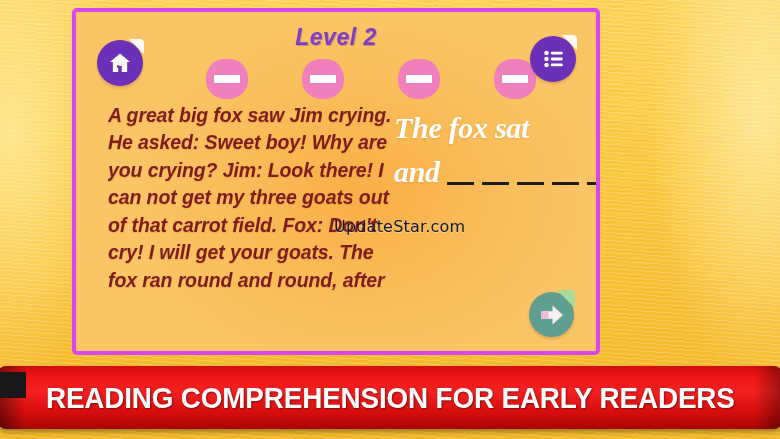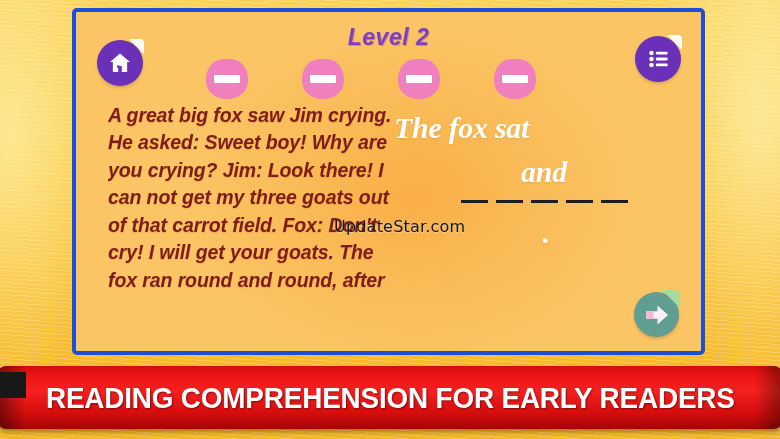--- a/index.html
+++ b/index.html
@@ -61,24 +61,24 @@
     right: 0; top: 0;
     width: 130px; height: 380px;
     background: radial-gradient(ellipse at 85% 30%, rgba(255,243,185,.7) 0%, rgba(255,235,150,0) 72%);
   }
 
   
   .panel {
     position: absolute;
     left: 72px;
     top: 8px;
-    width: 633px;
+    width: 528px;
     height: 347px;
     box-sizing: border-box;
-    border: 4px solid #1d4ed8;
+    border: 4px solid #d946ef;
     border-radius: 5px;
     background: #fbc464;
     overflow: hidden;
   }
   .panel-glow {
     position: absolute;
     left: 50%;
     top: 50%;
     width: 430px;
     height: 330px;
@@ -181,24 +181,23 @@
     font-size: 30px;
     font-weight: bold;
     font-style: italic;
     line-height: 1.45;
     letter-spacing: -0.3px;
     text-shadow: 0 1px 2px rgba(200,120,20,.28);
     font-family: Liberation Serif, serif;
   }
   .question .answer-row {
     display: flex;
-    align-items: center;
+    align-items: flex-end;
     gap: 7px;
     white-space: nowrap;
-    flex-direction: column;
   }
   .blanks {
     display: inline-flex;
     gap: 8px;
     margin-bottom: 8px;
   }
   .blanks .bl {
     display: inline-block;
     width: 27px;
     height: 3px;

